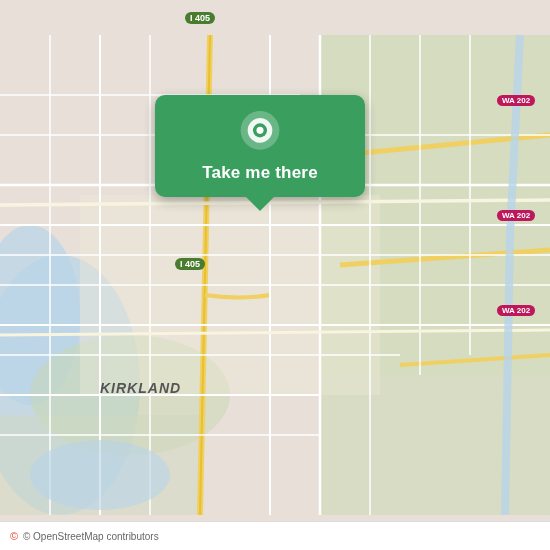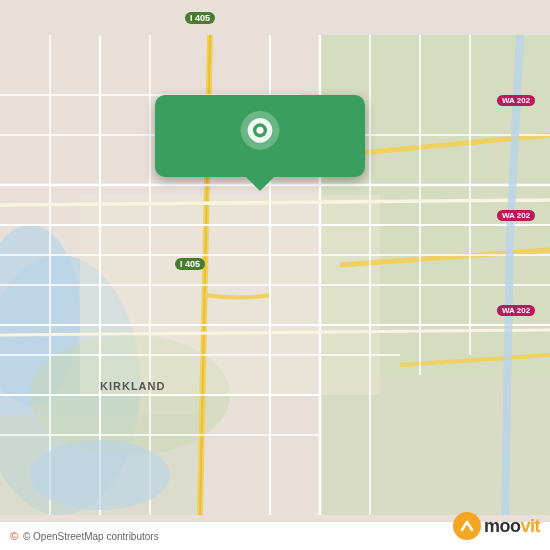--- a/index.html
+++ b/index.html
@@ -210,42 +210,33 @@
 
     <ellipse cx="100" cy="440" rx="70" ry="35" fill="#b8d4e8" opacity="0.6"></ellipse>
   </svg>
 
   <div class="highway-badge" style="top:12px; left:185px;">I 405</div>
   <div class="highway-badge" style="top:258px; left:175px;">I 405</div>
   <div class="highway-badge highway-badge-blue" style="top:95px; left:497px; font-size:8px;">WA 202</div>
   <div class="highway-badge highway-badge-blue" style="top:210px; left:497px; font-size:8px;">WA 202</div>
   <div class="highway-badge highway-badge-blue" style="top:305px; left:497px; font-size:8px;">WA 202</div>
 
-  <div style="position:absolute; top:380px; left:100px; font-size:11px; color:#555; font-weight:600; letter-spacing:1px;">KIRKLAND</div>
+  <div style="position:absolute; top:380px; left:100px; font-size:14px; color:#555; font-weight:600; letter-spacing:1px;font-style:italic;">KIRKLAND</div>
 
   <div id="callout">
 
     <svg id="pin-icon" viewBox="0 0 44 50" fill="none" xmlns="http://www.w3.org/2000/svg">
       <ellipse cx="22" cy="22" rx="22" ry="22" fill="white" opacity="0.25"></ellipse>
       <circle cx="22" cy="22" r="14" fill="white" opacity="0.9"></circle>
       <circle cx="22" cy="22" r="8" fill="#3a9e5f"></circle>
       <circle cx="22" cy="22" r="4" fill="white"></circle>
     </svg>
+    <span id="callout-label">Take me there</span>
   </div>
 
   <div id="bottom-bar">
     <div id="osm-credit">
       <span class="copy">©</span>
       <span>© OpenStreetMap contributors</span>
     </div>
 
-    <div id="moovit-logo">
-      <div id="moovit-icon">
-        <svg width="18" height="18" viewBox="0 0 18 18" fill="none">
-          <path d="M4 13 L9 5 L14 13" stroke="white" stroke-width="2.5" stroke-linecap="round" stroke-linejoin="round" fill="none"></path>
-        </svg>
-      </div>
-      <div id="moovit-text">
-        <span style="color:#333;">moo</span><span style="color:#f5a623;">vit</span>
-      </div>
-    </div>
   </div>
 </div>
 
 </body></html>

